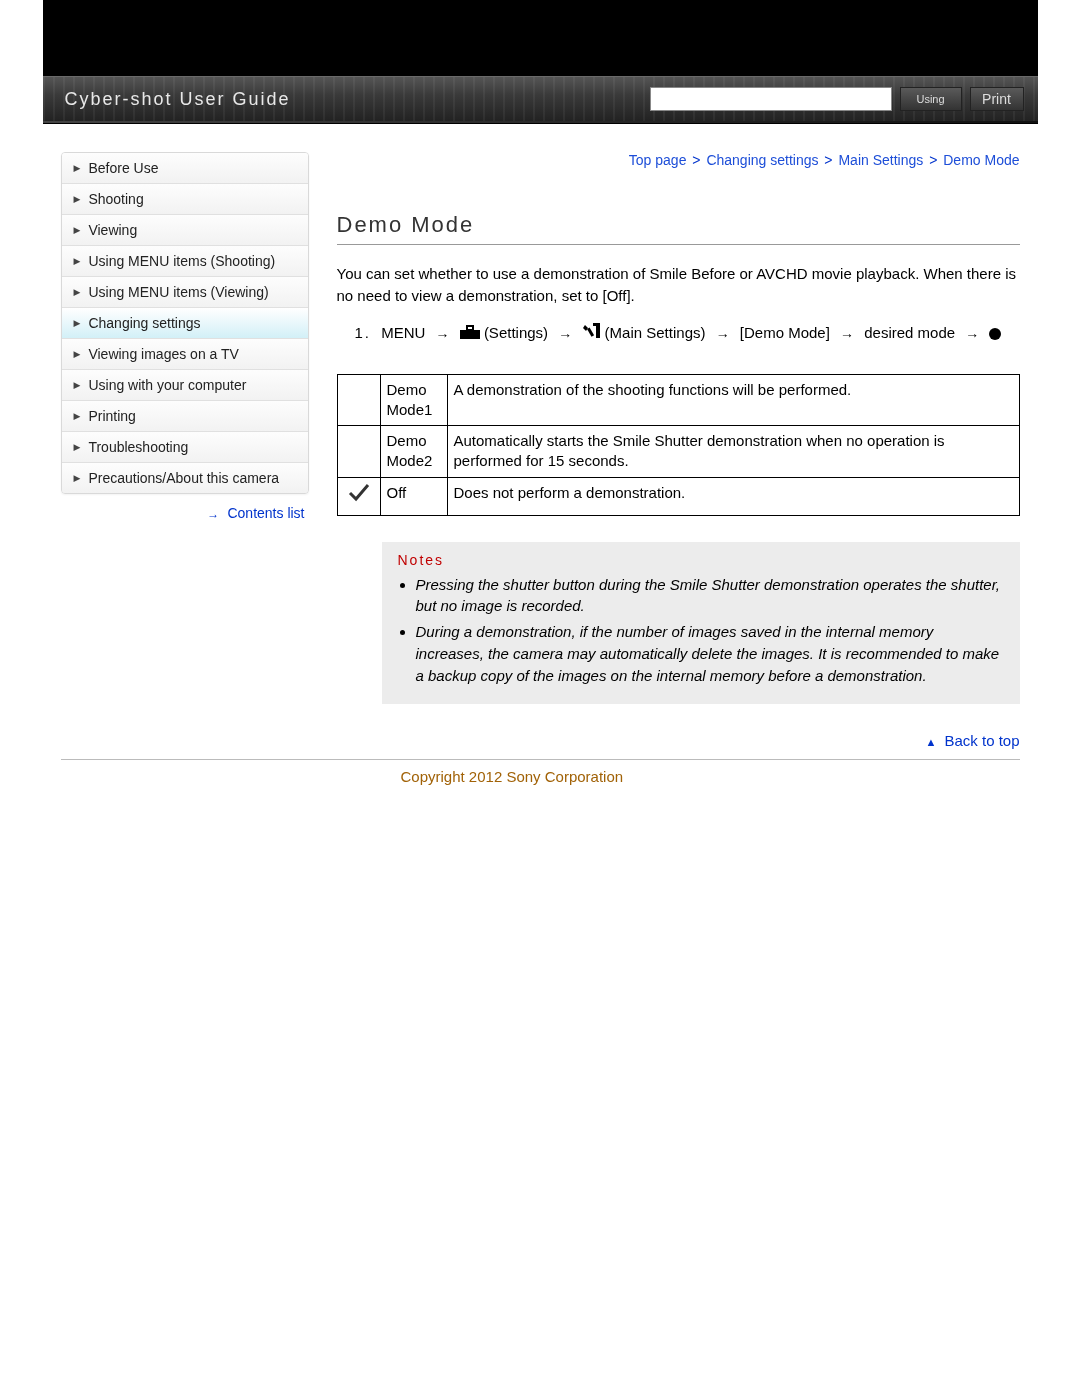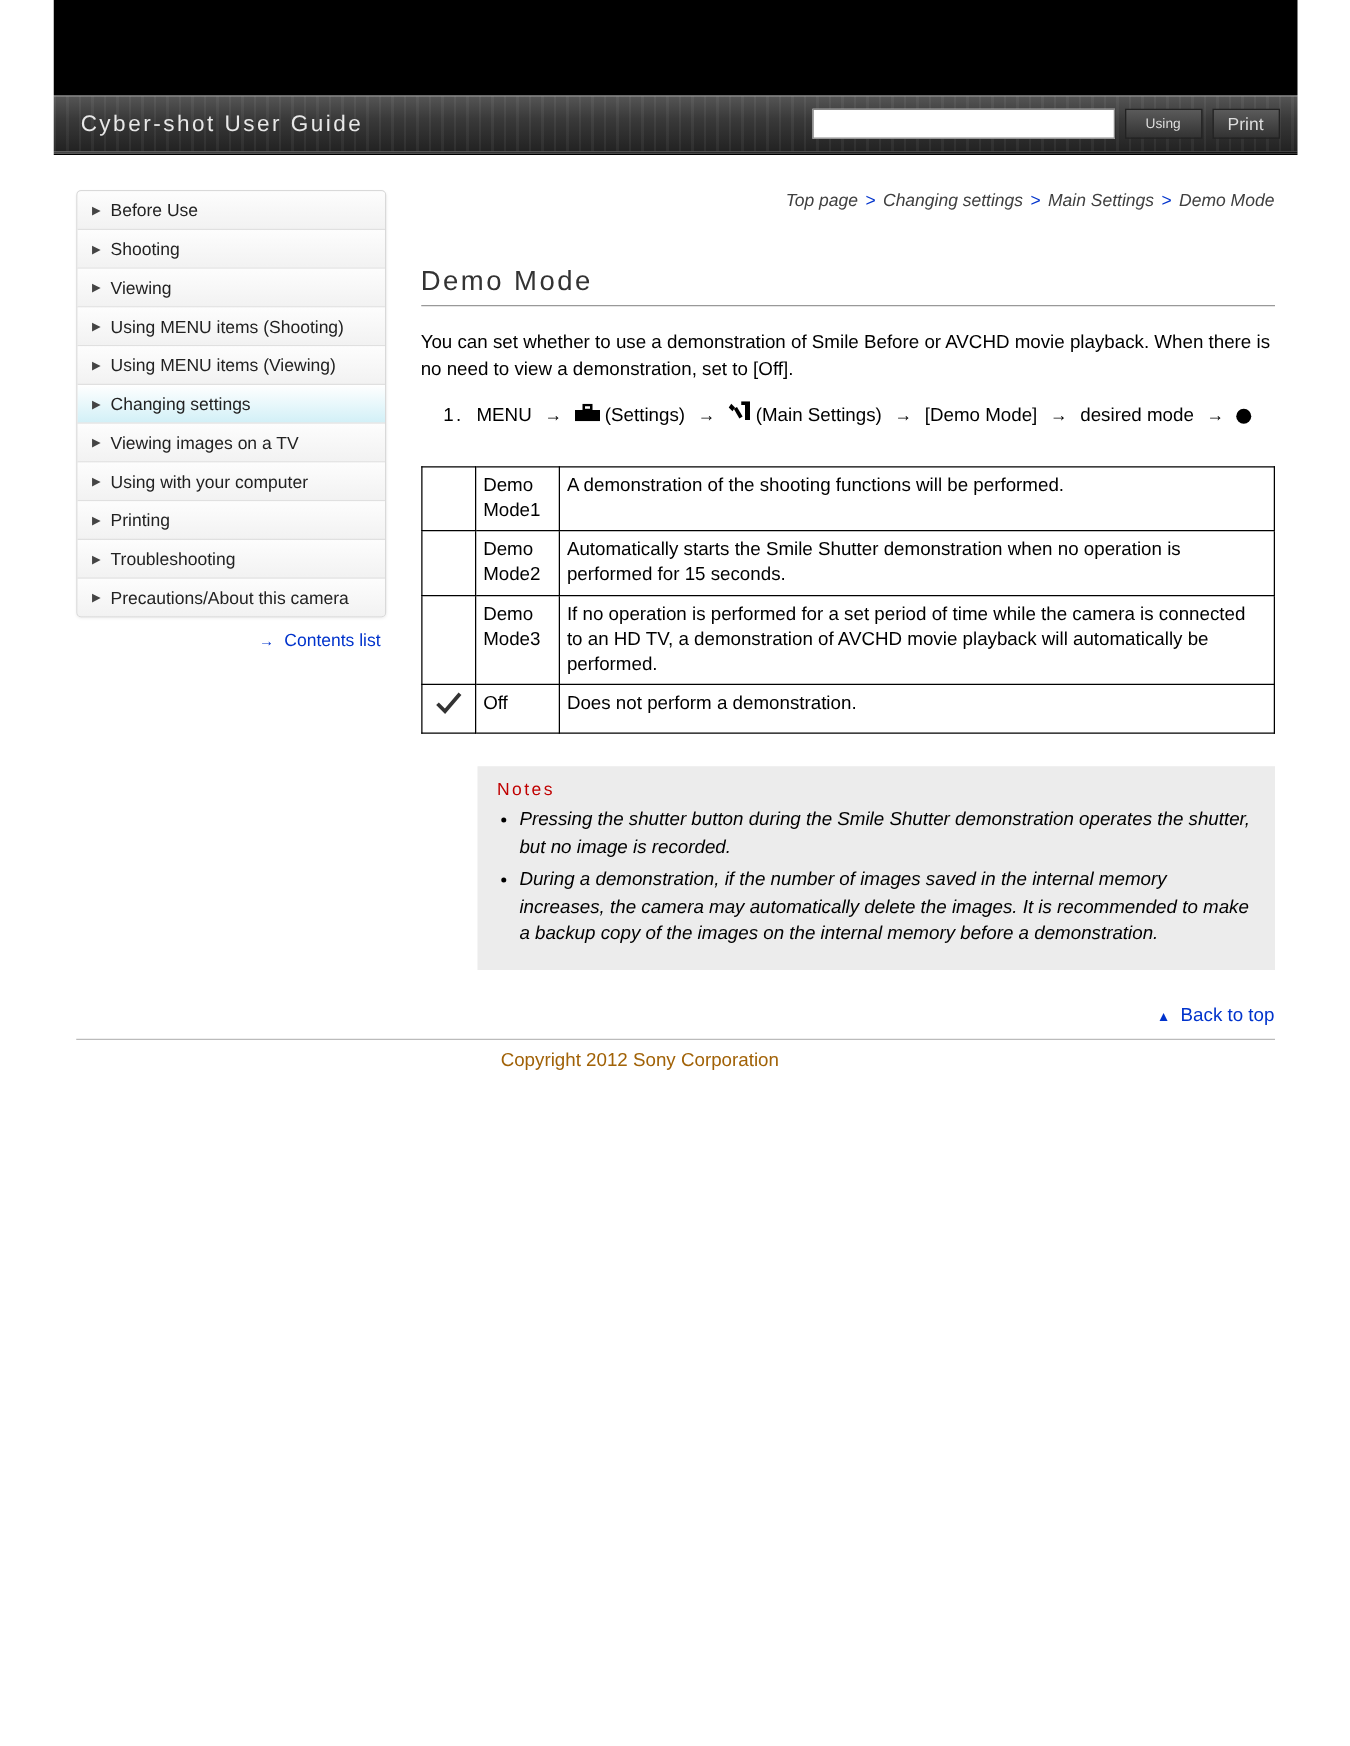--- a/index.html
+++ b/index.html
@@ -145,24 +145,23 @@
     flex: 1;
     min-width: 0;
   }
   .breadcrumb {
     text-align: right;
     color: #0033cc;
     font-size: 14px;
     margin-bottom: 44px;
   }
   .breadcrumb a {
-    color: #404040;
+    color: #1d4ed8;
     text-decoration: none;
     cursor: pointer;
-    font-style: italic;
   }
   .bc-sep { color: #0033cc; margin: 0 2px; }
 
   h1.page-title {
     font-size: 22px;
     letter-spacing: 2px;
     font-weight: normal;
     color: #333;
     margin: 0 0 6px 0;
   }
@@ -399,25 +398,20 @@
           <td class="col-icon"></td>
           <td class="col-label">Demo Mode1</td>
           <td>A demonstration of the shooting functions will be performed.</td>
         </tr>
         <tr>
           <td class="col-icon"></td>
           <td class="col-label">Demo Mode2</td>
           <td>Automatically starts the Smile Shutter demonstration when no operation is performed for 15 seconds.</td>
         </tr>
         <tr>
-          <td class="col-icon"></td>
-          <td class="col-label">Demo Mode3</td>
-          <td>If no operation is performed for a set period of time while the camera is connected to an HD TV, a demonstration of AVCHD movie playback will automatically be performed.</td>
-        </tr>
-        <tr>
           <td class="col-icon">
             <span class="check">
               <svg width="22" height="20" viewBox="0 0 22 20">
                     <path d="M2 10 L8 16 L20 2" stroke="#333" stroke-width="3" fill="none"></path>
                   </svg>
             </span>
           </td>
           <td class="col-label">Off</td>
           <td>Does not perform a demonstration.</td>
         </tr>

